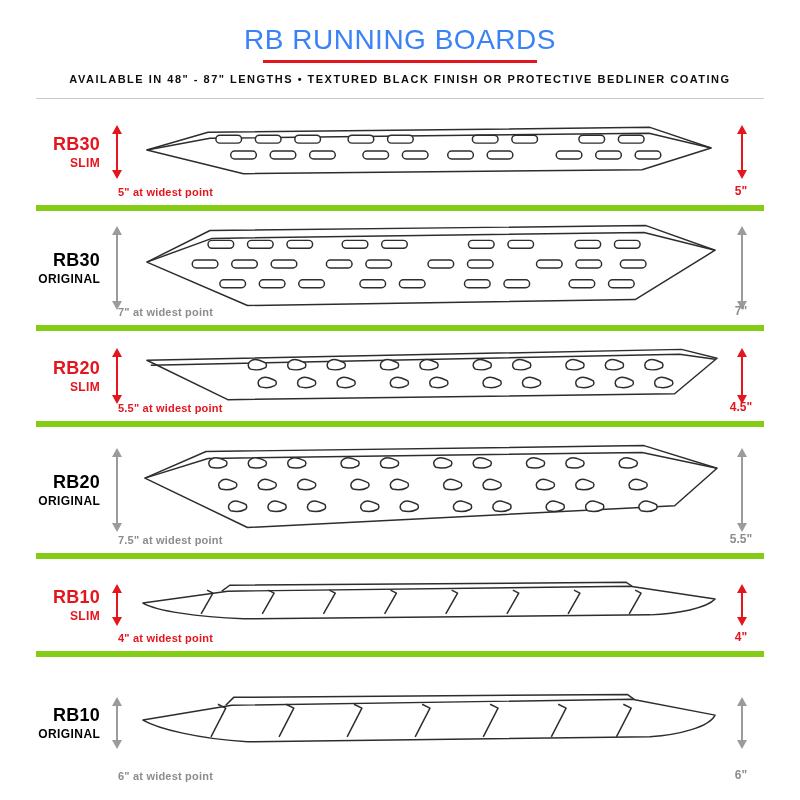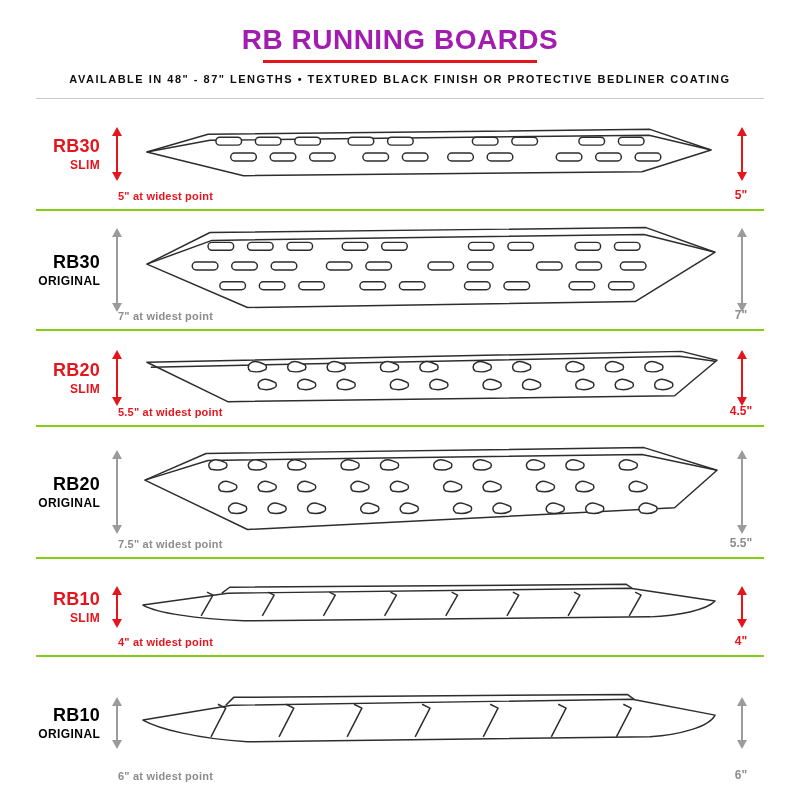--- a/index.html
+++ b/index.html
@@ -1,25 +1,25 @@
 <!DOCTYPE html>
 <html><head>
 <meta charset="utf-8">
 <style>
   * { margin:0; padding:0; box-sizing:border-box; }
   html,body { width:800px; height:800px; background:#ffffff; font-family:"Liberation Sans", sans-serif; }
   .page { width:800px; height:800px; overflow:hidden; }
 
   .header { text-align:center; padding-top:24px; }
-  .title { font-size:28px; font-weight:bold; letter-spacing:0.5px; color:#a21caf; }
+  .title { font-size:28px; font-weight:normal; letter-spacing:0.5px; color:#3b82f6; }
   .title-rule { width:274px; height:3px; background:#e4151c; margin:4px auto 10px; }
   .subtitle { font-size:11px; font-weight:bold; letter-spacing:1.5px; color:#0d0d0d; white-space:nowrap; }
 
   .rows { margin:13px 36px 0; border-top:1px solid #c9c9c9; }
-  .row { position:relative; display:flex; align-items:center; border-bottom:2px solid #84cc16; }
+  .row { position:relative; display:flex; align-items:center; border-bottom:6px solid #84cc16; }
   .row:last-child { border-bottom:none; }
 
   .label-col { width:66px; text-align:right; }
   .model { font-size:18px; font-weight:bold; letter-spacing:0.3px; }
   .variant { font-size:12px; font-weight:bold; letter-spacing:0.4px; margin-top:1px; }
   .slim .model, .slim .variant { color:#e4151c; }
   .original .model, .original .variant { color:#000; }
 
   .arrow-col { width:34px; display:flex; justify-content:center; align-items:center; }
   .board-col { flex:1; display:flex; align-items:center; padding-left:4px; }

